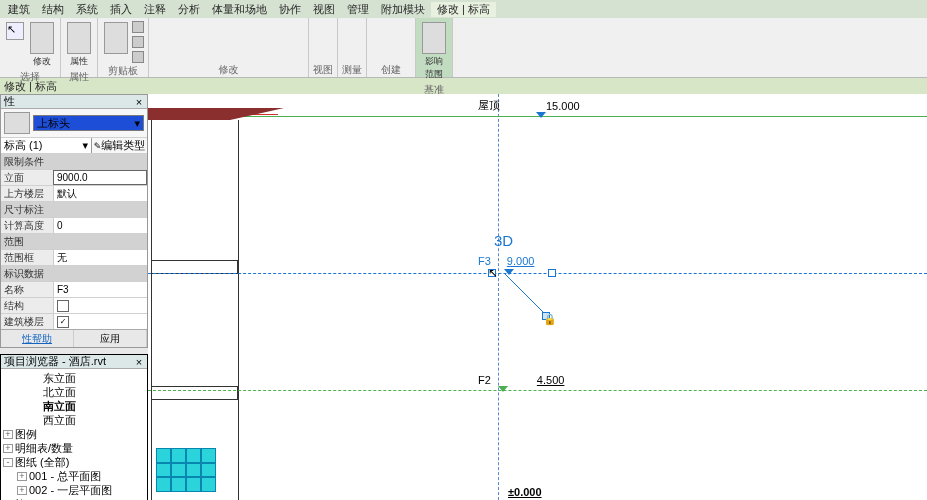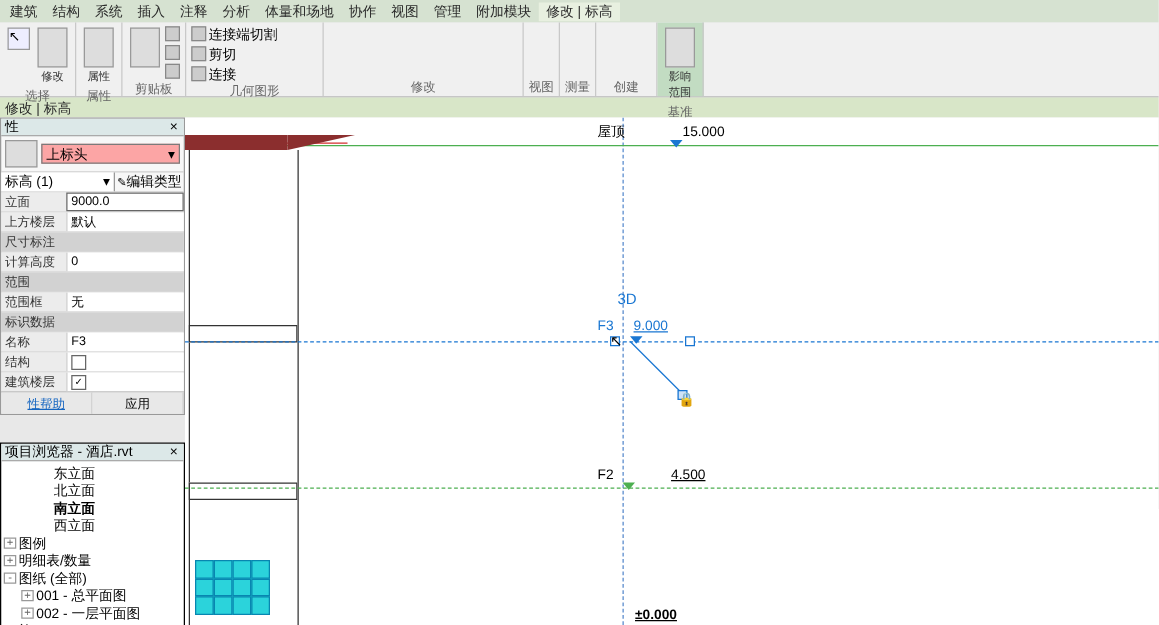--- a/index.html
+++ b/index.html
@@ -25,21 +25,21 @@
 
 
 .contextbar { height: 16px; background: #d8e6c8; display: flex; align-items: center; padding: 0 4px; font-size: 11px; color: #2a2a2a; }
 
 
 .prop-panel { position: absolute; left: 0; top: 94px; width: 148px; background: #f7f7f7; border: 1px solid #999; }
 .panel-title { background: #dce8e8; height: 14px; display: flex; align-items: center; justify-content: space-between; padding: 0 3px; border-bottom: 1px solid #aaa; }
 .panel-title .x { width: 10px; text-align: center; cursor: default; }
 .prop-header { display: flex; align-items: center; padding: 3px; gap: 3px; }
 .prop-header .thumb { width: 26px; height: 22px; background: #ddd; border: 1px solid #999; }
-.prop-header .combo { flex: 1; height: 16px; border: 1px solid #7a7a7a; background: #fca5a5; display: flex; align-items: center; padding: 0 3px; font-size: 10px; justify-content: space-between; }
+.prop-header .combo { flex: 1; height: 16px; border: 1px solid #7a7a7a; background: #1d4ed8; display: flex; align-items: center; padding: 0 3px; font-size: 10px; justify-content: space-between; }
 .prop-row { display: flex; align-items: center; border-top: 1px solid #d0d0d0; height: 16px; }
 .prop-row .lbl { width: 52px; padding-left: 3px; font-size: 10px; color: #333; background: #ececec; height: 100%; display: flex; align-items: center; }
 .prop-row .val { flex: 1; background: #fff; height: 100%; display: flex; align-items: center; padding: 0 3px; font-size: 10px; border-left: 1px solid #ccc; }
 .prop-row .val.input { background: #fff; border: 1px solid #666; }
 .prop-row.section .lbl { background: #d2d2d2; width: 100%; font-weight: normal; }
 .prop-row .chk { width: 12px; height: 12px; border: 1px solid #666; background: #fff; display: inline-flex; align-items: center; justify-content: center; font-size: 8px; }
 .prop-footer { display: flex; height: 18px; border-top: 1px solid #aaa; }
 .prop-footer span { flex: 1; text-align: center; font-size: 10px; display: flex; align-items: center; justify-content: center; background: #e8e8e8; border-right: 1px solid #ccc; }
 
 
@@ -125,37 +125,20 @@
         <div class="sm-btn">
             <div class="ico"></div>
           </div>
         <div class="sm-btn">
             <div class="ico"></div>
           </div>
       </div>
     </div>
     <div class="label">剪贴板</div>
   </div>
-  <div class="ribbon-group" style="width:110px;">
-    <div class="icons" style="flex-direction:column;">
-      <div class="sm-btn">
-          <div class="ico"></div>
-          <span>连接端切割</span>
-        </div>
-      <div class="sm-btn">
-          <div class="ico"></div>
-          <span>剪切</span>
-        </div>
-      <div class="sm-btn">
-          <div class="ico"></div>
-          <span>连接</span>
-        </div>
-    </div>
-    <div class="label">几何图形</div>
-  </div>
   <div class="ribbon-group" style="width:160px;">
     <div class="icons" style="flex-wrap:wrap;gap:3px;">
       <div class="ico" style="width:14px;height:14px;"></div>
       <div class="ico" style="width:14px;height:14px;"></div>
       <div class="ico" style="width:14px;height:14px;"></div>
       <div class="ico" style="width:14px;height:14px;"></div>
       <div class="ico" style="width:14px;height:14px;"></div>
       <div class="ico" style="width:14px;height:14px;"></div>
       <div class="ico" style="width:14px;height:14px;"></div>
       <div class="ico" style="width:14px;height:14px;"></div>
@@ -223,20 +206,23 @@
     <div class="combo" style="flex:1;height:100%;border:none;background:#fff;display:flex;align-items:center;padding:0 3px;font-size:10px;justify-content:space-between;">
       <span>标高 (1)</span>
         <span>▾</span>
     </div>
     <div style="width:56px;border-left:1px solid #999;height:100%;display:flex;align-items:center;justify-content:center;font-size:10px;">
       <span style="font-size:9px;">✎</span>
         <span>编辑类型</span>
     </div>
   </div>
   <div id="prop-rows">
+      <div class="prop-row section">
+        <div class="lbl">限制条件</div>
+      </div>
       <div class="prop-row">
         <div class="lbl">立面</div>
         <div class="val input">9000.0</div>
       </div>
       <div class="prop-row">
         <div class="lbl">上方楼层</div>
         <div class="val">默认</div>
       </div>
       <div class="prop-row section">
         <div class="lbl">尺寸标注</div>
@@ -346,21 +332,21 @@
   <div class="level-marker" style="top:18px;left:388px;">
       <div class="tri"></div>
     </div>
 
   <div class="wall-line" style="left:3px;top:26px;height:380px;"></div>
   <div class="wall-line" style="left:90px;top:26px;height:380px;"></div>
 
   <div class="floor-box" style="left:3px;top:166px;width:87px;height:14px;"></div>
   <div class="floor-box" style="left:3px;top:292px;width:87px;height:14px;"></div>
 
-  <div style="position:absolute;top:138px;left:346px;font-size:12px;color:#1976d2;">3D</div>
+  <div style="position:absolute;top:138px;left:346px;font-size:15px;color:#1976d2;">3D</div>
 
   <div class="level-line blue" style="top:179px;"></div>
   <div class="handle-box" style="top:175px;left:340px;"></div>
   <div class="level-marker" style="top:161px;left:330px;">
     <span style="color:#1976d2;">F3</span>
     <span style="text-decoration:underline;color:#1976d2;">9.000</span>
   </div>
   <div class="level-marker" style="top:175px;left:356px;">
       <div class="tri"></div>
     </div>

